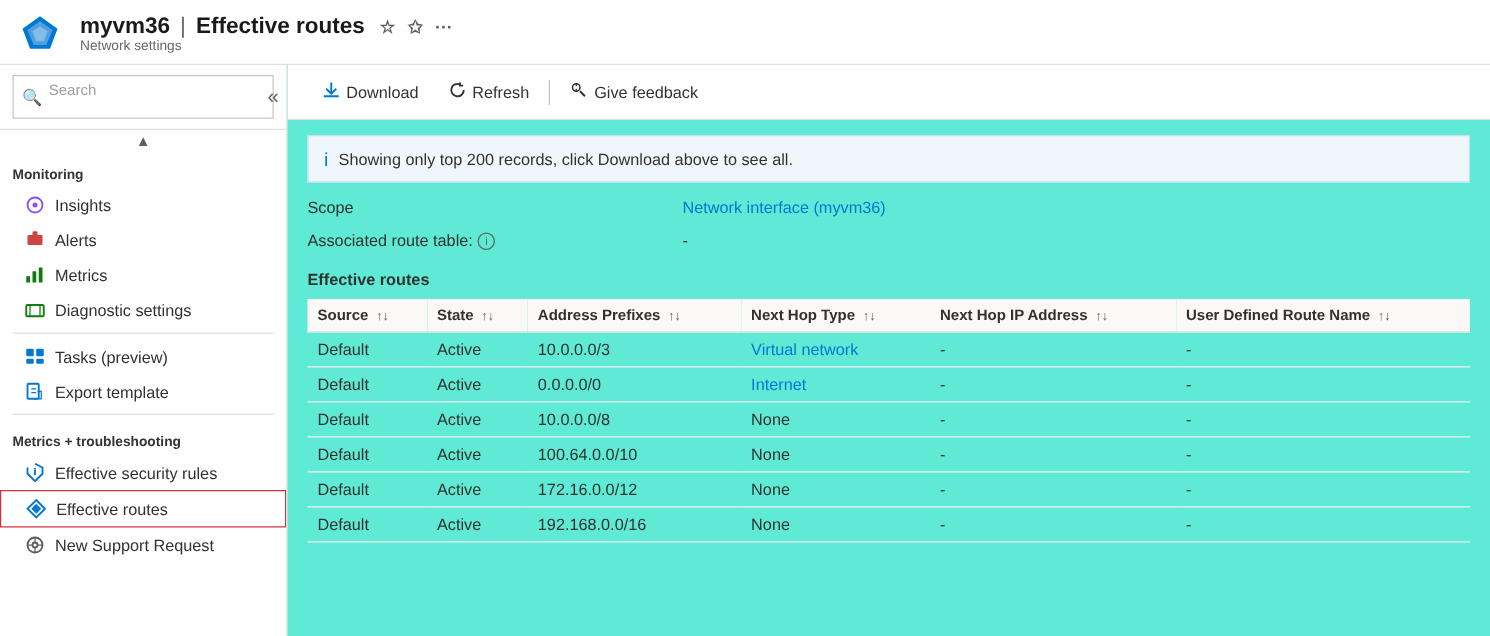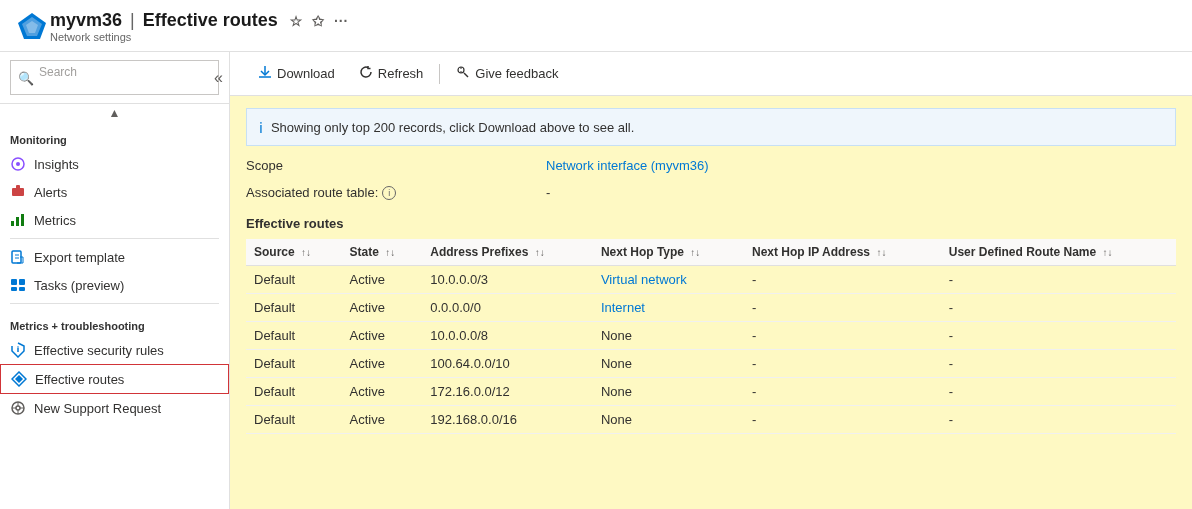--- a/index.html
+++ b/index.html
@@ -1,43 +1,43 @@
 <!DOCTYPE html>
 <html><head>
   <meta charset="utf-8">
   <style>
     * { box-sizing: border-box; margin: 0; padding: 0; }
     body { font-family: 'Segoe UI', Arial, sans-serif; font-size: 13px; color: #333; background: #f3f2f1; display: flex; flex-direction: column; height: 509px; overflow: hidden; }
 
     
-    .header { background: #fff; padding: 10px 16px 8px 16px; border-bottom: 1px solid #e0e0e0; display: flex; align-items: center; gap: 2px; }
+    .header { background: #fff; padding: 10px 16px 8px 16px; border-bottom: 1px solid #e0e0e0; display: flex; align-items: center; gap: 16px; }
     .header-title-group { display: flex; flex-direction: column; }
     .header-title { font-size: 18px; font-weight: 600; color: #1a1a1a; display: flex; align-items: center; gap: 8px; }
     .header-subtitle { font-size: 11px; color: #666; }
     .header-icons { display: flex; gap: 10px; color: #666; font-size: 16px; margin-left: 4px; align-items: center; }
 
     
     .layout { display: flex; flex: 1; overflow: hidden; }
 
     
     .sidebar { width: 230px; background: #fff; border-right: 1px solid #e0e0e0; display: flex; flex-direction: column; overflow-y: auto; overflow-x: hidden; }
     .sidebar-search { padding: 8px 10px; border-bottom: 1px solid #e0e0e0; position: relative; }
     .sidebar-search input { width: 100%; border: 1px solid #c8c6c4; padding: 4px 8px 15px 28px; font-size: 12px; color: #333; outline: none; }
     .sidebar-search input::placeholder { color: #a19f9d; }
     .search-icon-wrap { position: absolute; left: 18px; top: 50%; transform: translateY(-50%); color: #605e5c; font-size: 13px; }
     .sidebar-collapse-btn { position: absolute; right: 2px; top: 50%; transform: translateY(-50%); background: none; border: none; cursor: pointer; font-size: 16px; color: #605e5c; padding: 2px 4px; }
 
     .sidebar-section-label { font-size: 11px; font-weight: 700; color: #333; padding: 12px 10px 4px 10px; text-transform: none; }
-    .sidebar-item { display: flex; align-items: center; gap: 8px; padding: 6px 10px; cursor: pointer; font-size: 13px; color: #323130; }
+    .sidebar-item { display: flex; align-items: center; gap: 8px; padding: 6px 20px; cursor: pointer; font-size: 13px; color: #323130; }
     .sidebar-item.selected-outline { border: 1.5px solid #d13438; background: #fff; }
     .sidebar-item-icon { width: 16px; height: 16px; display: flex; align-items: center; justify-content: center; flex-shrink: 0; }
     .sidebar-divider { border: none; border-top: 1px solid #e0e0e0; margin: 4px 10px; }
 
     
-    .main { flex: 1; display: flex; flex-direction: column; background: #fef9c3; overflow: hidden; }
+    .main { flex: 1; display: flex; flex-direction: column; background: #5eead4; overflow: hidden; }
 
     
     .toolbar { background: #fff; padding: 8px 16px; border-bottom: 1px solid #e0e0e0; display: flex; align-items: center; gap: 0; }
     .toolbar-btn { display: flex; align-items: center; gap: 5px; padding: 5px 12px; font-size: 13px; color: #323130; background: none; border: none; cursor: pointer; white-space: nowrap; }
     .toolbar-separator { width: 1px; height: 20px; background: #c8c6c4; margin: 0 4px; }
 
     
     .content { flex: 1; overflow-y: auto; padding: 0; }
 
     
@@ -135,44 +135,54 @@
     <div class="sidebar-item">
       <span class="sidebar-item-icon">
         <svg width="16" height="16" viewBox="0 0 16 16">
             <rect x="1" y="9" width="3" height="5" fill="#107c10"></rect>
             <rect x="6" y="5" width="3" height="9" fill="#107c10"></rect>
             <rect x="11" y="2" width="3" height="12" fill="#107c10"></rect>
           </svg>
       </span>
       <span>Metrics</span>
     </div>
+    <div class="sidebar-item">
+      <span class="sidebar-item-icon">
+        <svg width="16" height="16" viewBox="0 0 16 16">
+            <rect x="1" y="4" width="14" height="9" rx="1" fill="none" stroke="#107c10" stroke-width="1.5"></rect>
+            <line x1="4" y1="4" x2="4" y2="13" stroke="#107c10" stroke-width="1"></line>
+            <line x1="12" y1="4" x2="12" y2="13" stroke="#107c10" stroke-width="1"></line>
+          </svg>
+      </span>
+      <span>Diagnostic settings</span>
+    </div>
 
     <hr class="sidebar-divider">
 
+    <div class="sidebar-item">
+      <span class="sidebar-item-icon">
+        <svg width="16" height="16" viewBox="0 0 16 16">
+            <rect x="1" y="2" width="6" height="6" rx="1" fill="#0078d4"></rect>
+            <rect x="9" y="2" width="6" height="6" rx="1" fill="#0078d4"></rect>
+            <rect x="1" y="10" width="6" height="4" rx="1" fill="#0078d4"></rect>
+            <rect x="9" y="10" width="6" height="4" rx="1" fill="#0078d4"></rect>
+          </svg>
+      </span>
+      <span>Tasks (preview)</span>
+    </div>
     <div class="sidebar-item">
       <span class="sidebar-item-icon">
         <svg width="16" height="16" viewBox="0 0 16 16">
             <rect x="2" y="2" width="9" height="12" rx="1" fill="none" stroke="#0078d4" stroke-width="1.5"></rect>
             <line x1="5" y1="6" x2="9" y2="6" stroke="#0078d4" stroke-width="1"></line>
             <line x1="5" y1="9" x2="9" y2="9" stroke="#0078d4" stroke-width="1"></line>
             <polyline points="10,8 13,8 13,14 7,14" fill="none" stroke="#0078d4" stroke-width="1"></polyline>
           </svg>
       </span>
       <span>Export template</span>
-    </div>
-    <div class="sidebar-item">
-      <span class="sidebar-item-icon">
-        <svg width="16" height="16" viewBox="0 0 16 16">
-            <rect x="1" y="2" width="6" height="6" rx="1" fill="#0078d4"></rect>
-            <rect x="9" y="2" width="6" height="6" rx="1" fill="#0078d4"></rect>
-            <rect x="1" y="10" width="6" height="4" rx="1" fill="#0078d4"></rect>
-            <rect x="9" y="10" width="6" height="4" rx="1" fill="#0078d4"></rect>
-          </svg>
-      </span>
-      <span>Tasks (preview)</span>
     </div>
 
     <hr class="sidebar-divider">
 
     <div class="sidebar-section-label">Metrics + troubleshooting</div>
     <div class="sidebar-item">
       <span class="sidebar-item-icon">
         <svg width="16" height="16" viewBox="0 0 16 16">
             <polyline points="8,1 14,4 14,9 8,15 2,9 2,4" fill="none" stroke="#0078d4" stroke-width="1.5"></polyline>
             <line x1="8" y1="6" x2="8" y2="10" stroke="#0078d4" stroke-width="1.5"></line>

